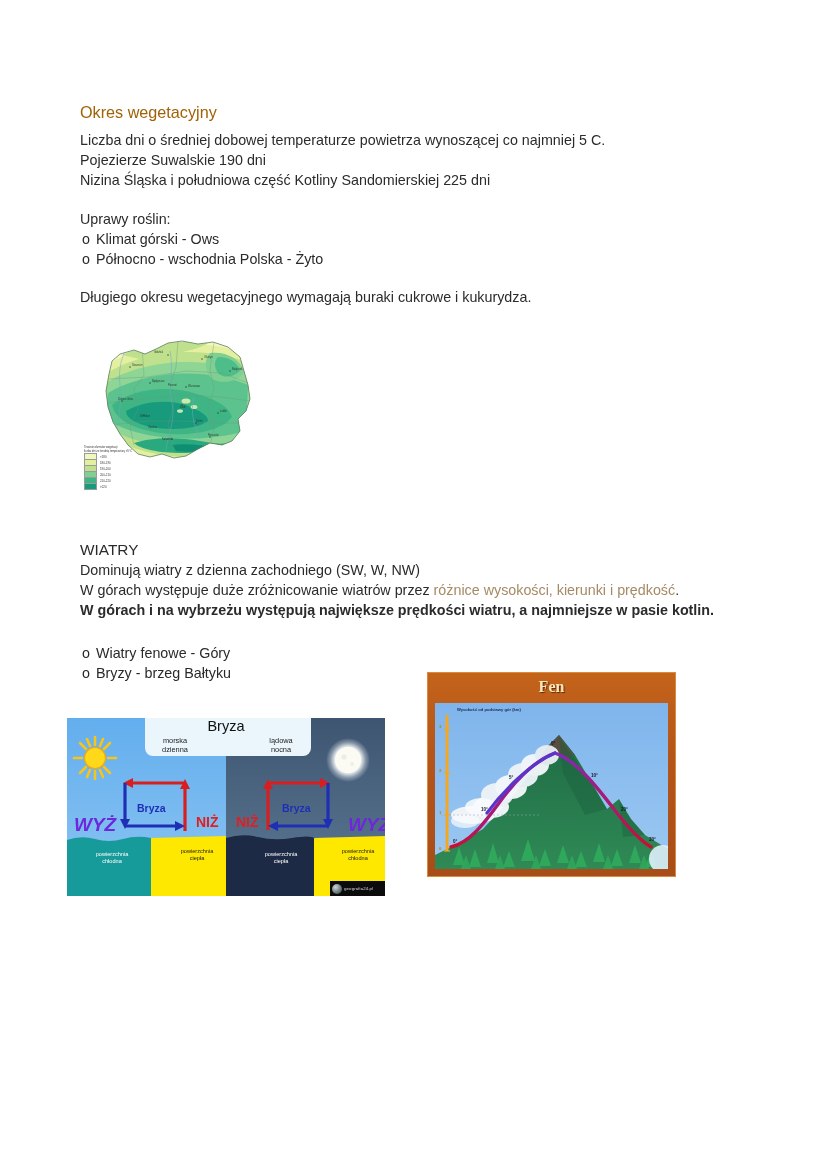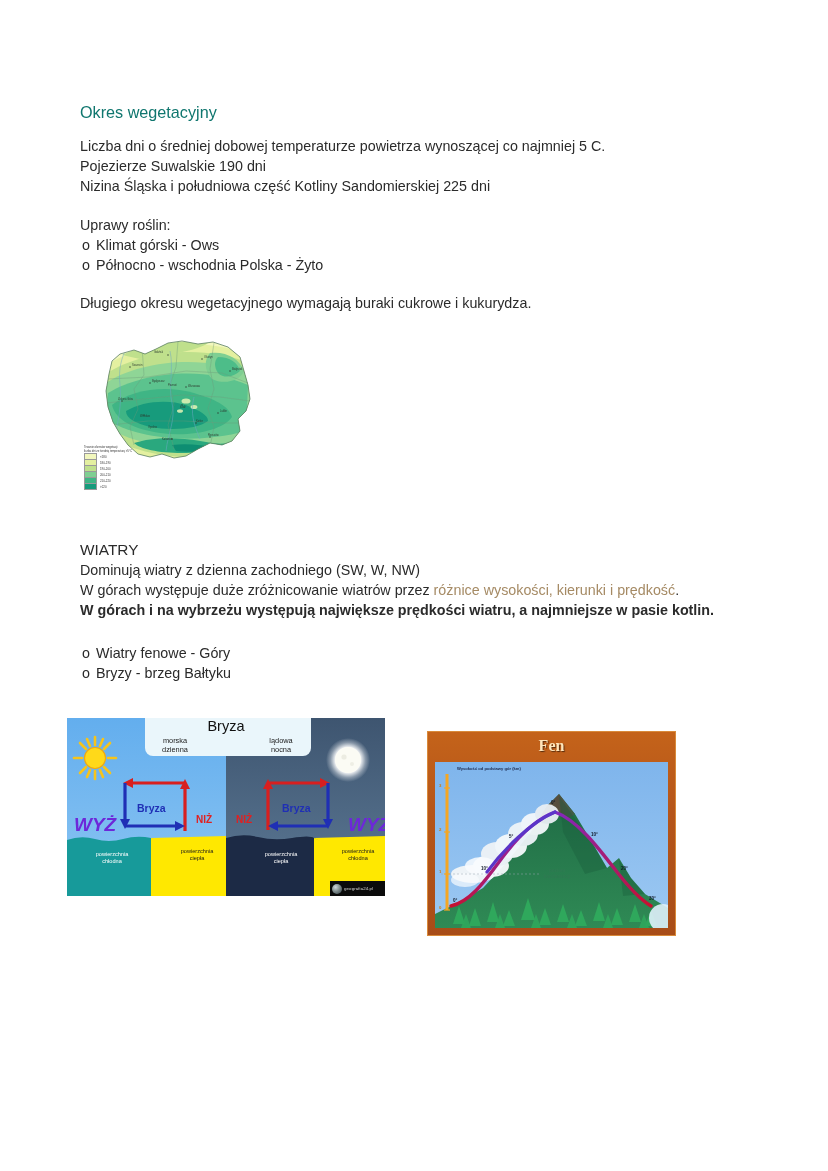--- a/index.html
+++ b/index.html
@@ -28,22 +28,22 @@
   }
   .line {
     font-size: 14.3px;
     line-height: 20.2px;
     white-space: pre-wrap;
     color: #2b2b2b;
   }
   .h-title {
     font-size: 16.2px;
     line-height: 22px;
-    color: #0f766e;
-    margin-bottom: 13px;
+    color: #a16207;
+    margin-bottom: 7px;
   }
   .h-section {
     font-size: 15.4px;
     line-height: 21px;
     color: #2b2b2b;
   }
   .bullet {
     font-size: 14.3px;
     line-height: 20.2px;
     padding-left: 2px;
@@ -139,21 +139,21 @@
   }
   .bz-sub-l { left: 84px; top: 18px; width: 48px; }
   .bz-sub-r { left: 190px; top: 18px; width: 48px; }
 
   .bz-lbl {
     position:absolute;
     z-index:7;
     font-family:"Liberation Sans", sans-serif;
   }
   .wyz { font-size: 19px; font-weight:700; color:#6d28d9;font-style:italic; }
-  .niz { font-size: 10px; font-weight:700; color:#e02020; }
+  .niz { font-size: 14px; font-weight:700; color:#e02020; }
   .bz-bryza-txt { font-size: 10.5px; font-weight:700; color:#1f2fb5; }
   .surf {
     position:absolute;
     z-index:7;
     font-size: 5.6px;
     line-height: 7.2px;
     text-align:center;
     color:#ffffff;
   }
   .surf-dark { color:#1b1b1b; }
@@ -176,21 +176,21 @@
     width:10px; height:10px; border-radius:50%;
     background: radial-gradient(circle at 35% 32%, #cfd8dc 0%, #7f8c8d 45%, #2f3d42 100%);
     flex:none;
   }
   .wm-txt { font-size:4.4px; color:#d8d8d8; letter-spacing:0.1px; }
 
   
   .fen {
     position:absolute;
     left: 427px;
-    top: 731px;
+    top: 672px;
     width: 249px;
     height: 205px;
     background: linear-gradient(180deg,#c4631a 0%, #b5551a 40%, #a84d18 100%);
     border: 1px solid #d98a3a;
     box-sizing:border-box;
     overflow:hidden;
   }
   .fen-title {
     position:absolute;
     left:0; right:0; top:5px;

